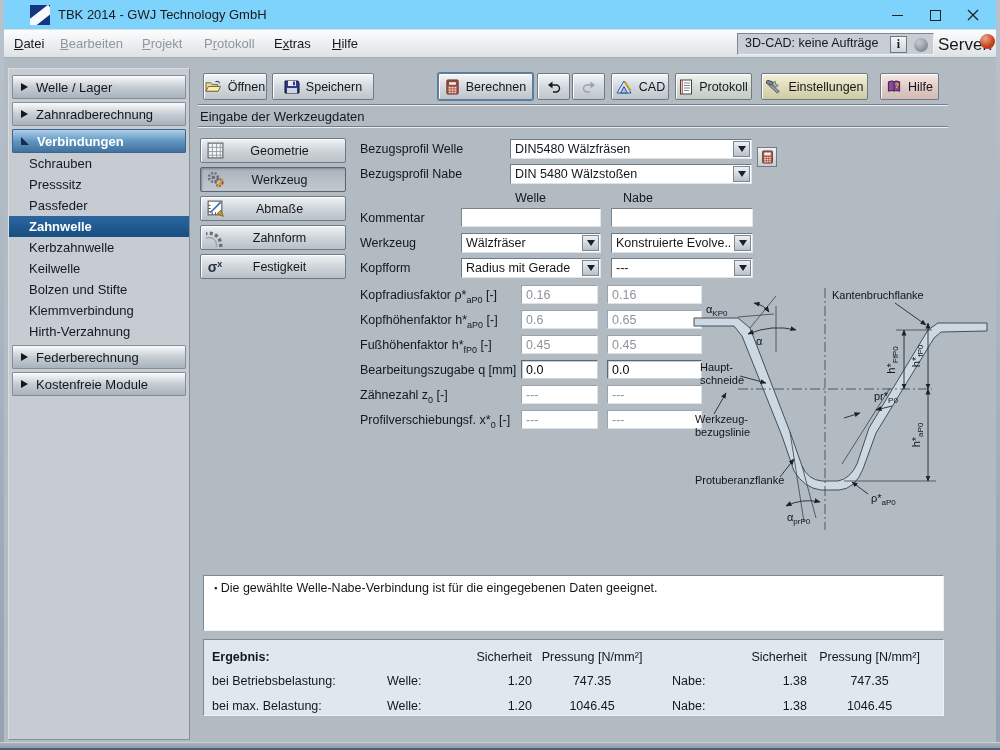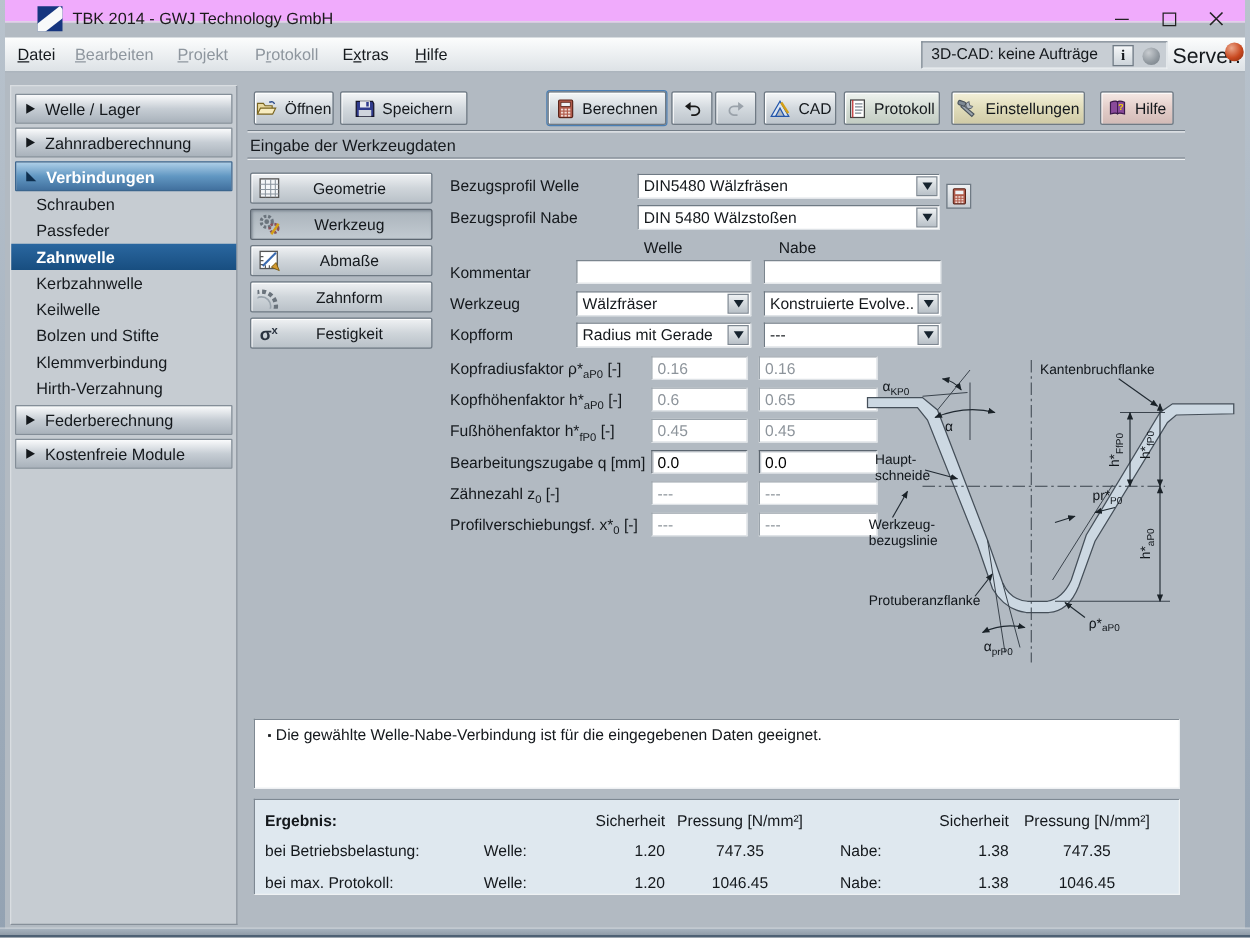--- a/index.html
+++ b/index.html
@@ -7,21 +7,21 @@
   body { font-family:"Liberation Sans", sans-serif; font-size:13px; color:#14181c; }
 
   .window { position:relative; width:1000px; height:750px; background:#b2bac2; overflow:hidden;
             box-shadow: inset 0 0 0 1px #47596c; }
   .frame-left  { position:absolute; left:0; top:0; bottom:0; width:4px; background:linear-gradient(180deg,#b9c3cd,#93a2b2); }
   .frame-right { position:absolute; right:0; top:0; bottom:0; width:4px; background:linear-gradient(180deg,#b9c3cd,#93a2b2); }
   .frame-bottom{ position:absolute; left:0; right:0; bottom:0; height:8px;
                  background:linear-gradient(180deg,#a7b3bf,#87939f); border-top:1px solid #c9d0d6; box-shadow: inset 0 -2px 0 #4e6174; }
 
   
-  .titlebar { position:absolute; left:4px; right:4px; top:0; height:18px; background:#f0abfc; border-bottom:1px solid #dcdfe2; }
+  .titlebar { position:absolute; left:4px; right:4px; top:0; height:30px; background:#7dd3fc; border-bottom:1px solid #dcdfe2; }
   .app-logo { position:absolute; left:26px; top:5px; width:20px; height:20px; background:#16357f; overflow:hidden; }
   .app-logo::after { content:""; position:absolute; left:-6px; top:8px; width:30px; height:9px; background:#f8f9fa; transform:rotate(-38deg); }
   .title-text { position:absolute; left:54px; top:7px; font-size:13px; color:#1a1a1a; }
   .win-controls { position:absolute; right:4px; top:0; height:30px; display:flex; }
   .win-btn { width:38px; height:30px; display:flex; align-items:center; justify-content:center; }
 
   
   .menubar { position:absolute; left:4px; right:4px; top:30px; height:28px;
              background:linear-gradient(180deg,#fcfdfd,#dde2e6); border-bottom:1px solid #a7b0b9; }
   .menu-item { position:absolute; top:0; height:27px; line-height:27px; padding:0 2px; color:#15191d; }
@@ -164,20 +164,21 @@
     </div>
     <div class="side-header">
       <span class="tri-collapsed"></span>
       <span class="label">Zahnradberechnung</span>
     </div>
     <div class="side-header expanded">
       <span class="tri-expanded"></span>
       <span class="label">Verbindungen</span>
     </div>
     <div class="side-item">Schrauben</div>
+    <div class="side-item">Presssitz</div>
     <div class="side-item">Passfeder</div>
     <div class="side-item selected">Zahnwelle</div>
     <div class="side-item">Kerbzahnwelle</div>
     <div class="side-item">Keilwelle</div>
     <div class="side-item">Bolzen und Stifte</div>
     <div class="side-item">Klemmverbindung</div>
     <div class="side-item">Hirth-Verzahnung</div>
     <div class="side-header">
       <span class="tri-collapsed"></span>
       <span class="label">Federberechnung</span>
@@ -493,21 +494,21 @@
     <div class="ra-c">Pressung [N/mm²]</div>
 
     <div>bei Betriebsbelastung:</div>
     <div>Welle:</div>
     <div class="ra-r">1.20</div>
     <div class="ra-c">747.35</div>
     <div class="pad-l">Nabe:</div>
     <div class="ra-r">1.38</div>
     <div class="ra-c">747.35</div>
 
-    <div>bei max. Protokoll:</div>
+    <div>bei max. Belastung:</div>
     <div>Welle:</div>
     <div class="ra-r">1.20</div>
     <div class="ra-c">1046.45</div>
     <div class="pad-l">Nabe:</div>
     <div class="ra-r">1.38</div>
     <div class="ra-c">1046.45</div>
   </div>
 
   <div class="frame-bottom"></div>
 </div>

